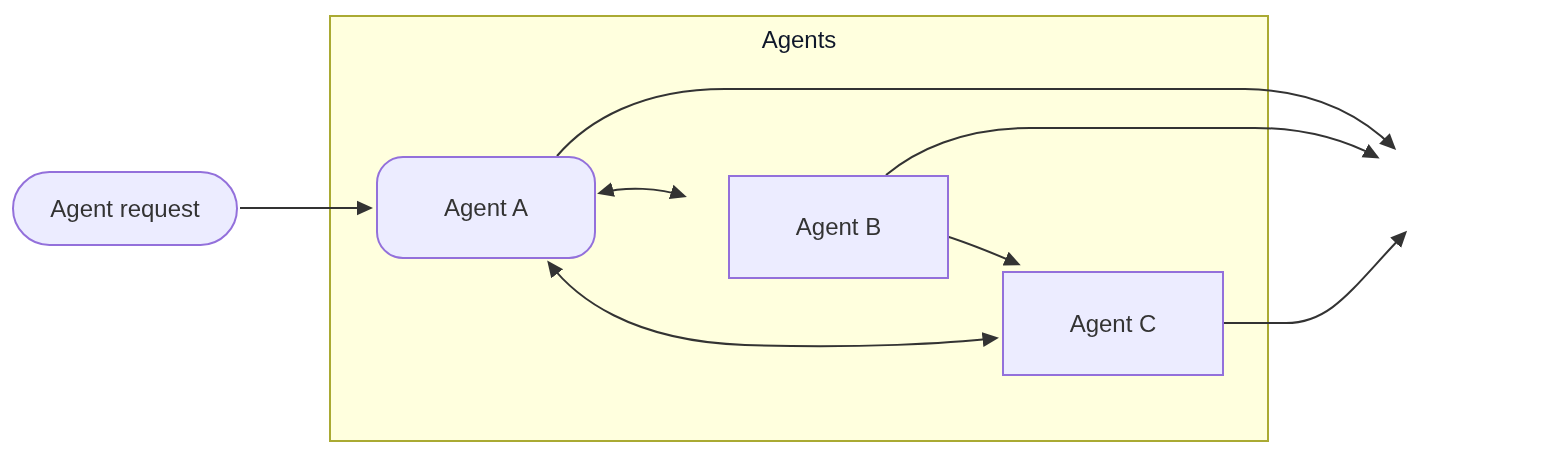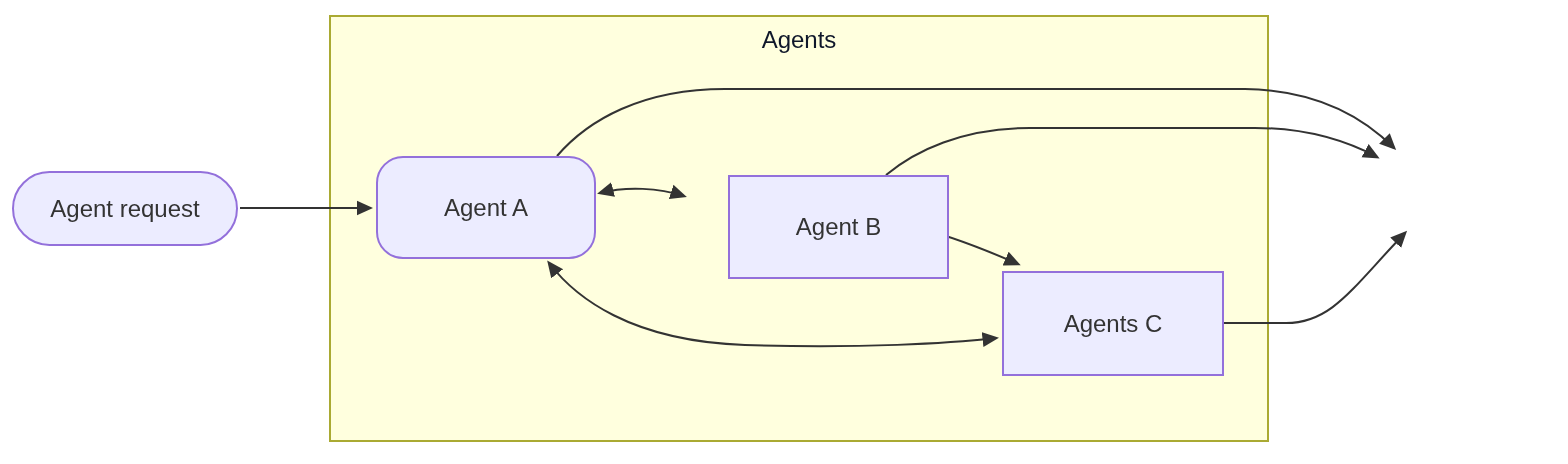--- a/index.html
+++ b/index.html
@@ -98,17 +98,17 @@
 
   <div class="node" id="node-agent-a">
     <span>Agent A</span>
   </div>
 
   <div class="node" id="node-agent-b">
     <span>Agent B</span>
   </div>
 
   <div class="node" id="node-agent-c">
-    <span>Agents C</span>
+    <span>Agent C</span>
   </div>
 
 
 </div>
 
 </body></html>

